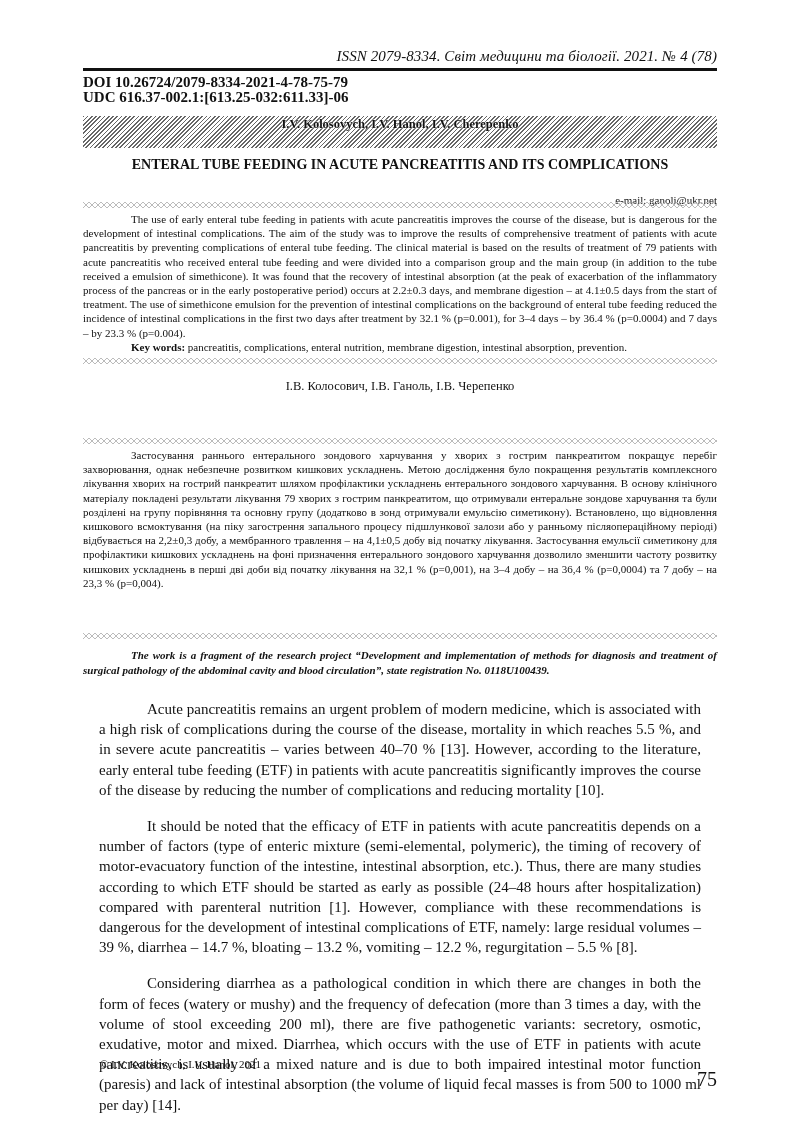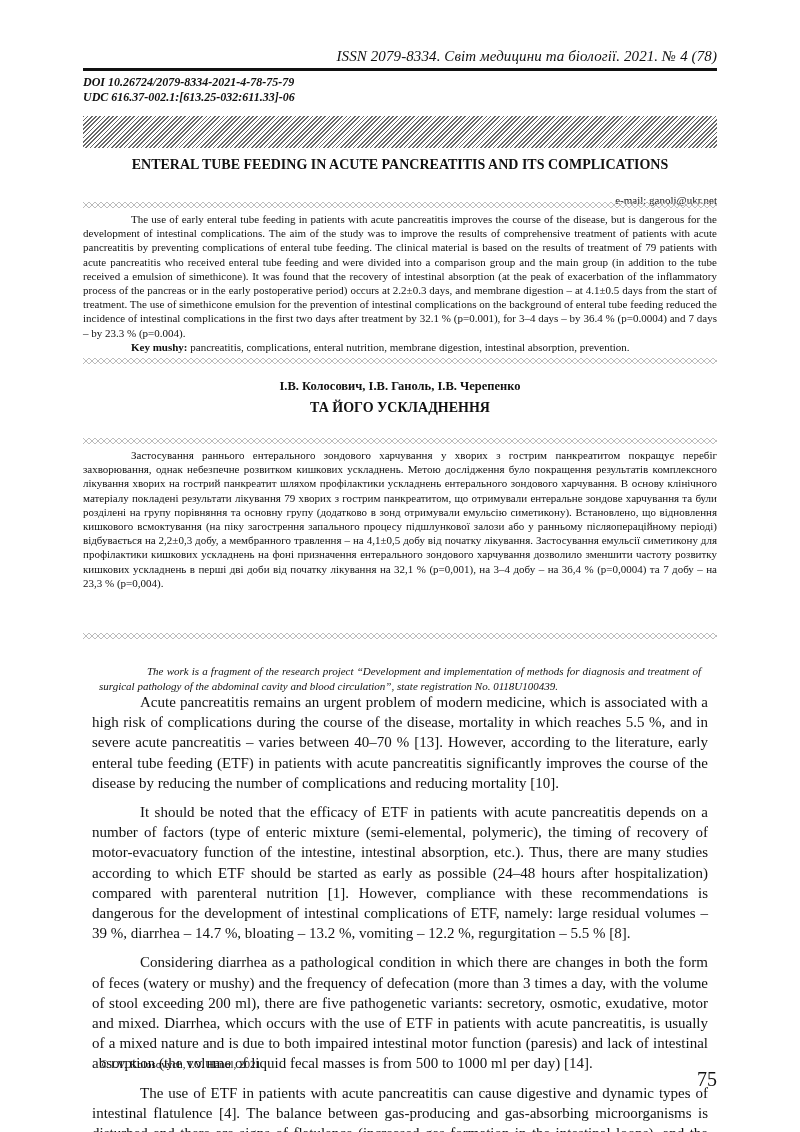--- a/index.html
+++ b/index.html
@@ -1,69 +1,69 @@
 <!DOCTYPE html>
 <html><head>
   <meta charset="utf-8">
   <style>
     html, body { margin: 0; padding: 0; background: #ffffff; }
     body { width: 800px; height: 1132px; position: relative; overflow: hidden; font-family: "Liberation Serif", serif; color: #111; }
     .page { position: absolute; left: 83px; top: 0; width: 634px; }
     .running-head { position: absolute; top: 48px; right: 0; font-style: italic; font-size: 15px; letter-spacing: 0.1px; }
     .rule { position: absolute; top: 68px; left: 0; width: 634px; height: 3px; background: #111; }
-    .doi { position: absolute; top: 75px; left: 0; font-weight: bold; font-size: 12px; line-height: 15px; font-style: italic; }
+    .doi { position: absolute; top: 75px; left: 0; font-weight: bold; font-size: 15px; line-height: 15px; }
     .band { position: absolute; top: 116px; left: 0; width: 634px; height: 32px;
       background-image: repeating-linear-gradient(135deg, #666 0px, #666 1.2px, #fff 1.2px, #fff 3px); }
     .band-text { text-align: center; font-weight: bold; font-size: 12.5px; line-height: 15px; padding-top: 1px; color: #111;
       text-shadow: 0 0 2px #fff, 0 0 2px #fff; }
     .title-en { position: absolute; top: 157px; left: 0; width: 634px; text-align: center; font-weight: bold; font-size: 14px; }
     .email { position: absolute; top: 194px; right: 0; font-size: 11px; }
     .wave { position: absolute; left: 0; width: 634px; height: 6px;
       background-image: linear-gradient(135deg, transparent 45%, #bbb 45%, #bbb 55%, transparent 55%), linear-gradient(45deg, transparent 45%, #bbb 45%, #bbb 55%, transparent 55%);
       background-size: 6px 6px; background-repeat: repeat-x; }
     .abstract { position: absolute; left: 0; width: 634px; font-size: 11px; line-height: 14.2px; text-align: justify; }
     .abstract p { margin: 0; text-indent: 48px; font-family: Liberation Serif, serif; }
     .kw { text-indent: 48px; }
     .kw b { font-weight: bold; }
-    .authors-ua { position: absolute; top: 379px; left: 0; width: 634px; text-align: center; font-weight: bold; font-size: 12.5px; }
+    .authors-ua { position: absolute; top: 379px; left: 0; width: 634px; text-align: center; font-weight: normal; font-size: 12.5px; }
     .title-ua { position: absolute; top: 400px; left: 0; width: 634px; text-align: center; font-weight: bold; font-size: 14px; line-height: 16px; }
     .funding { position: absolute; top: 648px; left: 0; width: 634px; font-style: italic; font-size: 11px; line-height: 14.5px; text-align: justify; }
-    .funding p { margin: 16px; text-indent: 48px; }
+    .funding p { margin: 0; text-indent: 48px; font-weight: bold; }
     .body { position: absolute; top: 683px; left: 0; width: 634px; font-size: 15px; line-height: 20.2px; text-align: justify; }
-    .body p { margin: 9px; text-indent: 48px; font-family: Liberation Serif, serif; }
+    .body p { margin: 16px; text-indent: 48px; font-family: Liberation Serif, serif; }
     .copyright { position: absolute; top: 1058px; left: 17px; font-size: 11px; }
     .page-num { position: absolute; top: 1068px; left: 0; width: 634px; text-align: right; font-size: 20px; font-family: Liberation Serif, serif; }
   </style>
 </head>
 <body>
 
 <div class="page">
   <div class="running-head">ISSN 2079-8334. Світ медицини та біології. 2021. № 4 (78)</div>
   <div class="rule"></div>
   <div class="doi">
     <div>DOI 10.26724/2079-8334-2021-4-78-75-79</div>
     <div>UDC 616.37-002.1:[613.25-032:611.33]-06</div>
   </div>
 
   <div class="band">
+    <div class="band-text">I.V. Kolosovych, I.V. Hanol, I.V. Cherepenko</div>
   </div>
 
   <div class="title-en">ENTERAL TUBE FEEDING IN ACUTE PANCREATITIS AND ITS COMPLICATIONS</div>
   <div class="email">e-mail: ganoli@ukr.net</div>
 
   <div class="wave" style="top:202px"></div>
   <div class="abstract" style="top:212px">
     <p>The use of early enteral tube feeding in patients with acute pancreatitis improves the course of the disease, but is dangerous for the development of intestinal complications. The aim of the study was to improve the results of comprehensive treatment of patients with acute pancreatitis by preventing complications of enteral tube feeding. The clinical material is based on the results of treatment of 79 patients with acute pancreatitis who received enteral tube feeding and were divided into a comparison group and the main group (in addition to the tube received a emulsion of simethicone). It was found that the recovery of intestinal absorption (at the peak of exacerbation of the inflammatory process of the pancreas or in the early postoperative period) occurs at 2.2±0.3 days, and membrane digestion – at 4.1±0.5 days from the start of treatment. The use of simethicone emulsion for the prevention of intestinal complications on the background of enteral tube feeding reduced the incidence of intestinal complications in the first two days after treatment by 32.1 % (p=0.001), for 3–4 days – by 36.4 % (p=0.0004) and 7 days – by 23.3 % (p=0.004).</p>
-    <p class="kw"><b>Key mushy:</b><span> pancreatitis, complications, enteral nutrition, membrane digestion, intestinal absorption, prevention.</span></p>
+    <p class="kw"><b>Key words:</b><span> pancreatitis, complications, enteral nutrition, membrane digestion, intestinal absorption, prevention.</span></p>
   </div>
   <div class="wave" style="top:358px"></div>
 
   <div class="authors-ua">І.В. Колосович, І.В. Ганоль, І.В. Черепенко</div>
   <div class="title-ua">
-    <div>ТА ЙОГО УСКЛАДНЕННЯ</div>
   </div>
 
   <div class="wave" style="top:438px"></div>
   <div class="abstract" style="top:448px">
     <p>Застосування раннього ентерального зондового харчування у хворих з гострим панкреатитом покращує перебіг захворювання, однак небезпечне розвитком кишкових ускладнень. Метою дослідження було покращення результатів комплексного лікування хворих на гострий панкреатит шляхом профілактики ускладнень ентерального зондового харчування. В основу клінічного матеріалу покладені результати лікування 79 хворих з гострим панкреатитом, що отримували ентеральне зондове харчування та були розділені на групу порівняння та основну групу (додатково в зонд отримували емульсію симетикону). Встановлено, що відновлення кишкового всмоктування (на піку загострення запального процесу підшлункової залози або у ранньому післяопераційному періоді) відбувається на 2,2±0,3 добу, а мембранного травлення – на 4,1±0,5 добу від початку лікування. Застосування емульсії симетикону для профілактики кишкових ускладнень на фоні призначення ентерального зондового харчування дозволило зменшити частоту розвитку кишкових ускладнень в перші дві доби від початку лікування на 32,1 % (p=0,001), на 3–4 добу – на 36,4 % (p=0,0004) та 7 добу – на 23,3 % (p=0,004).</p>
   </div>
   <div class="wave" style="top:633px"></div>
 
   <div class="funding">
     <p>The work is a fragment of the research project “Development and implementation of methods for diagnosis and treatment of surgical pathology of the abdominal cavity and blood circulation”, state registration No. 0118U100439.</p>

